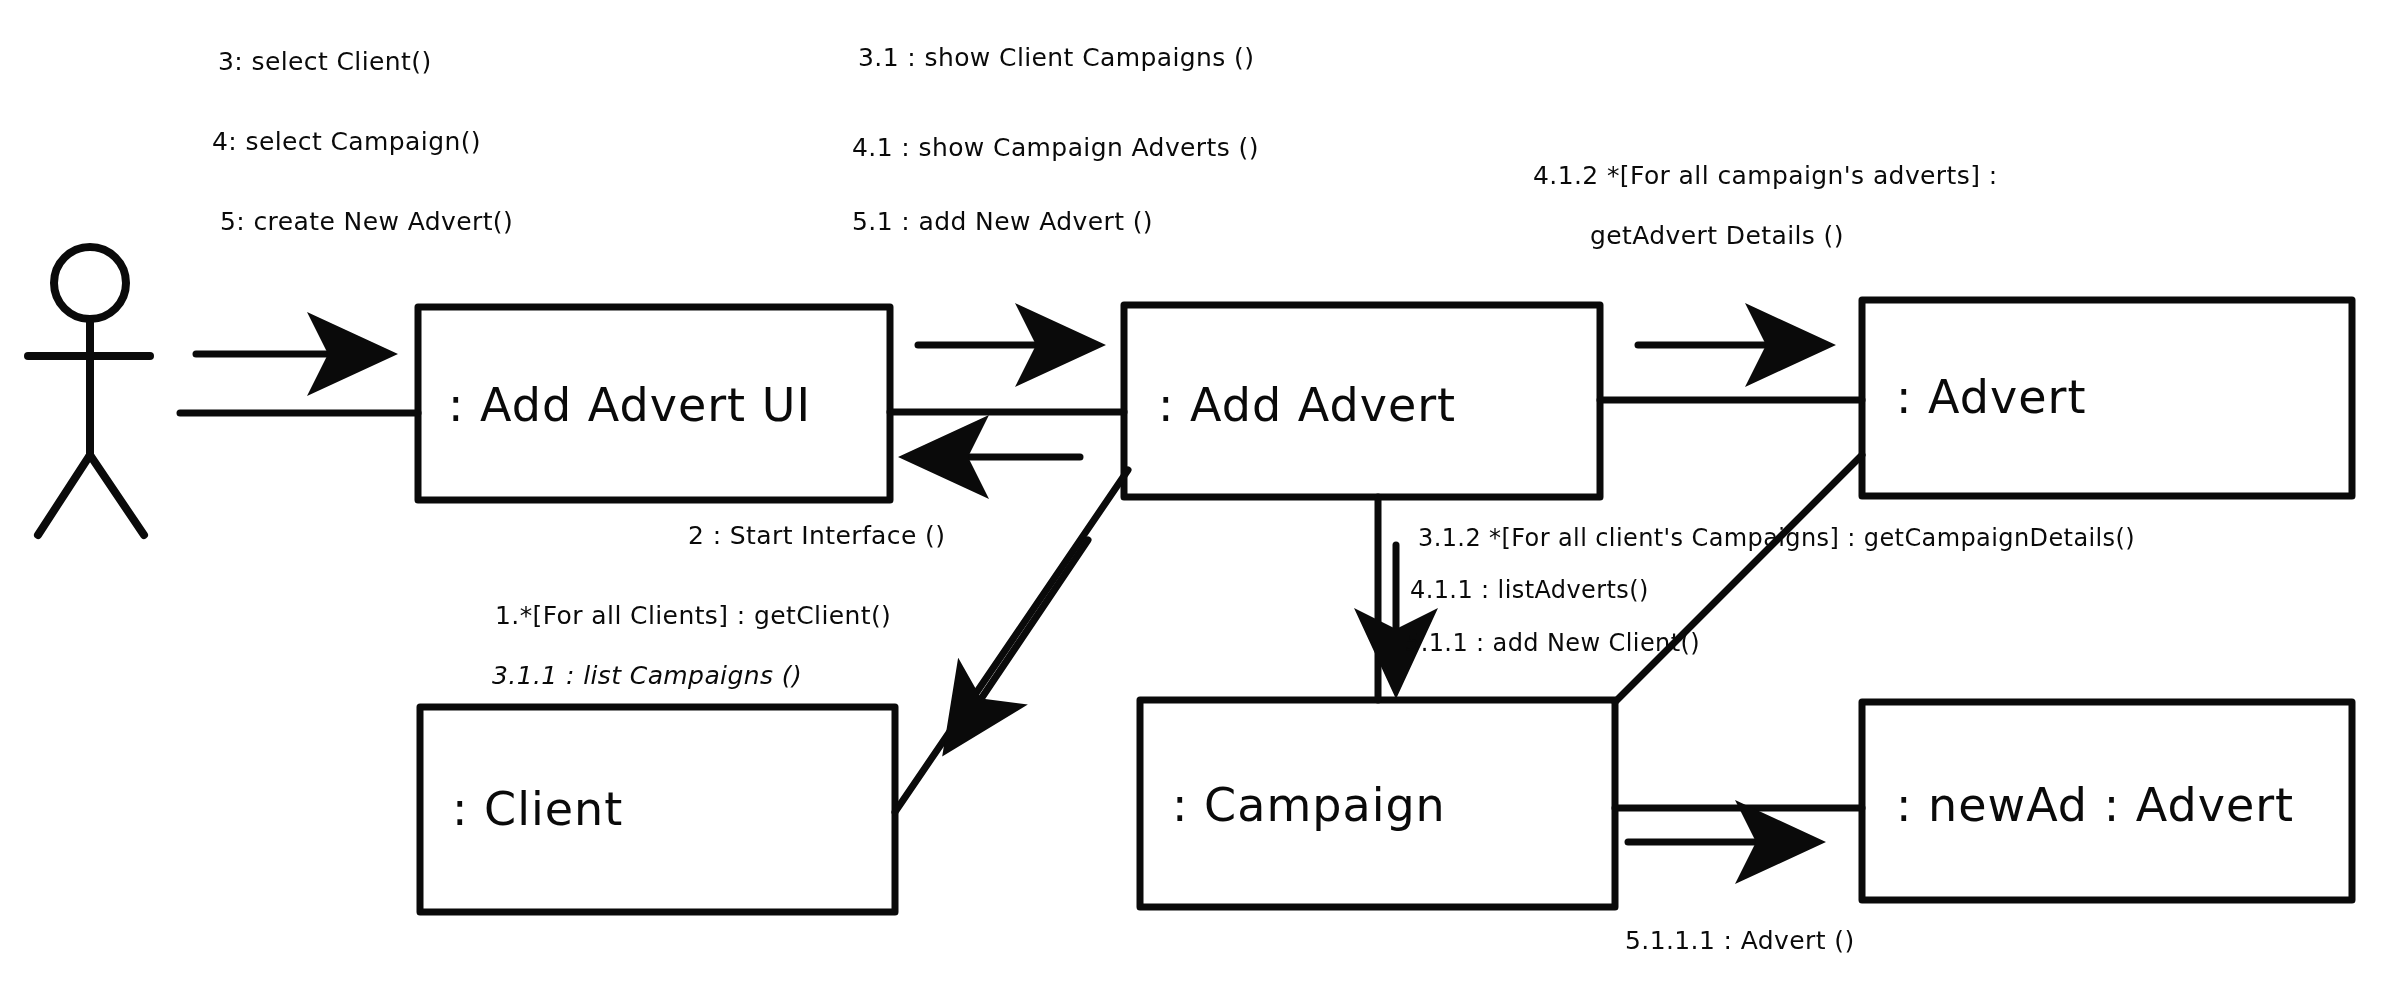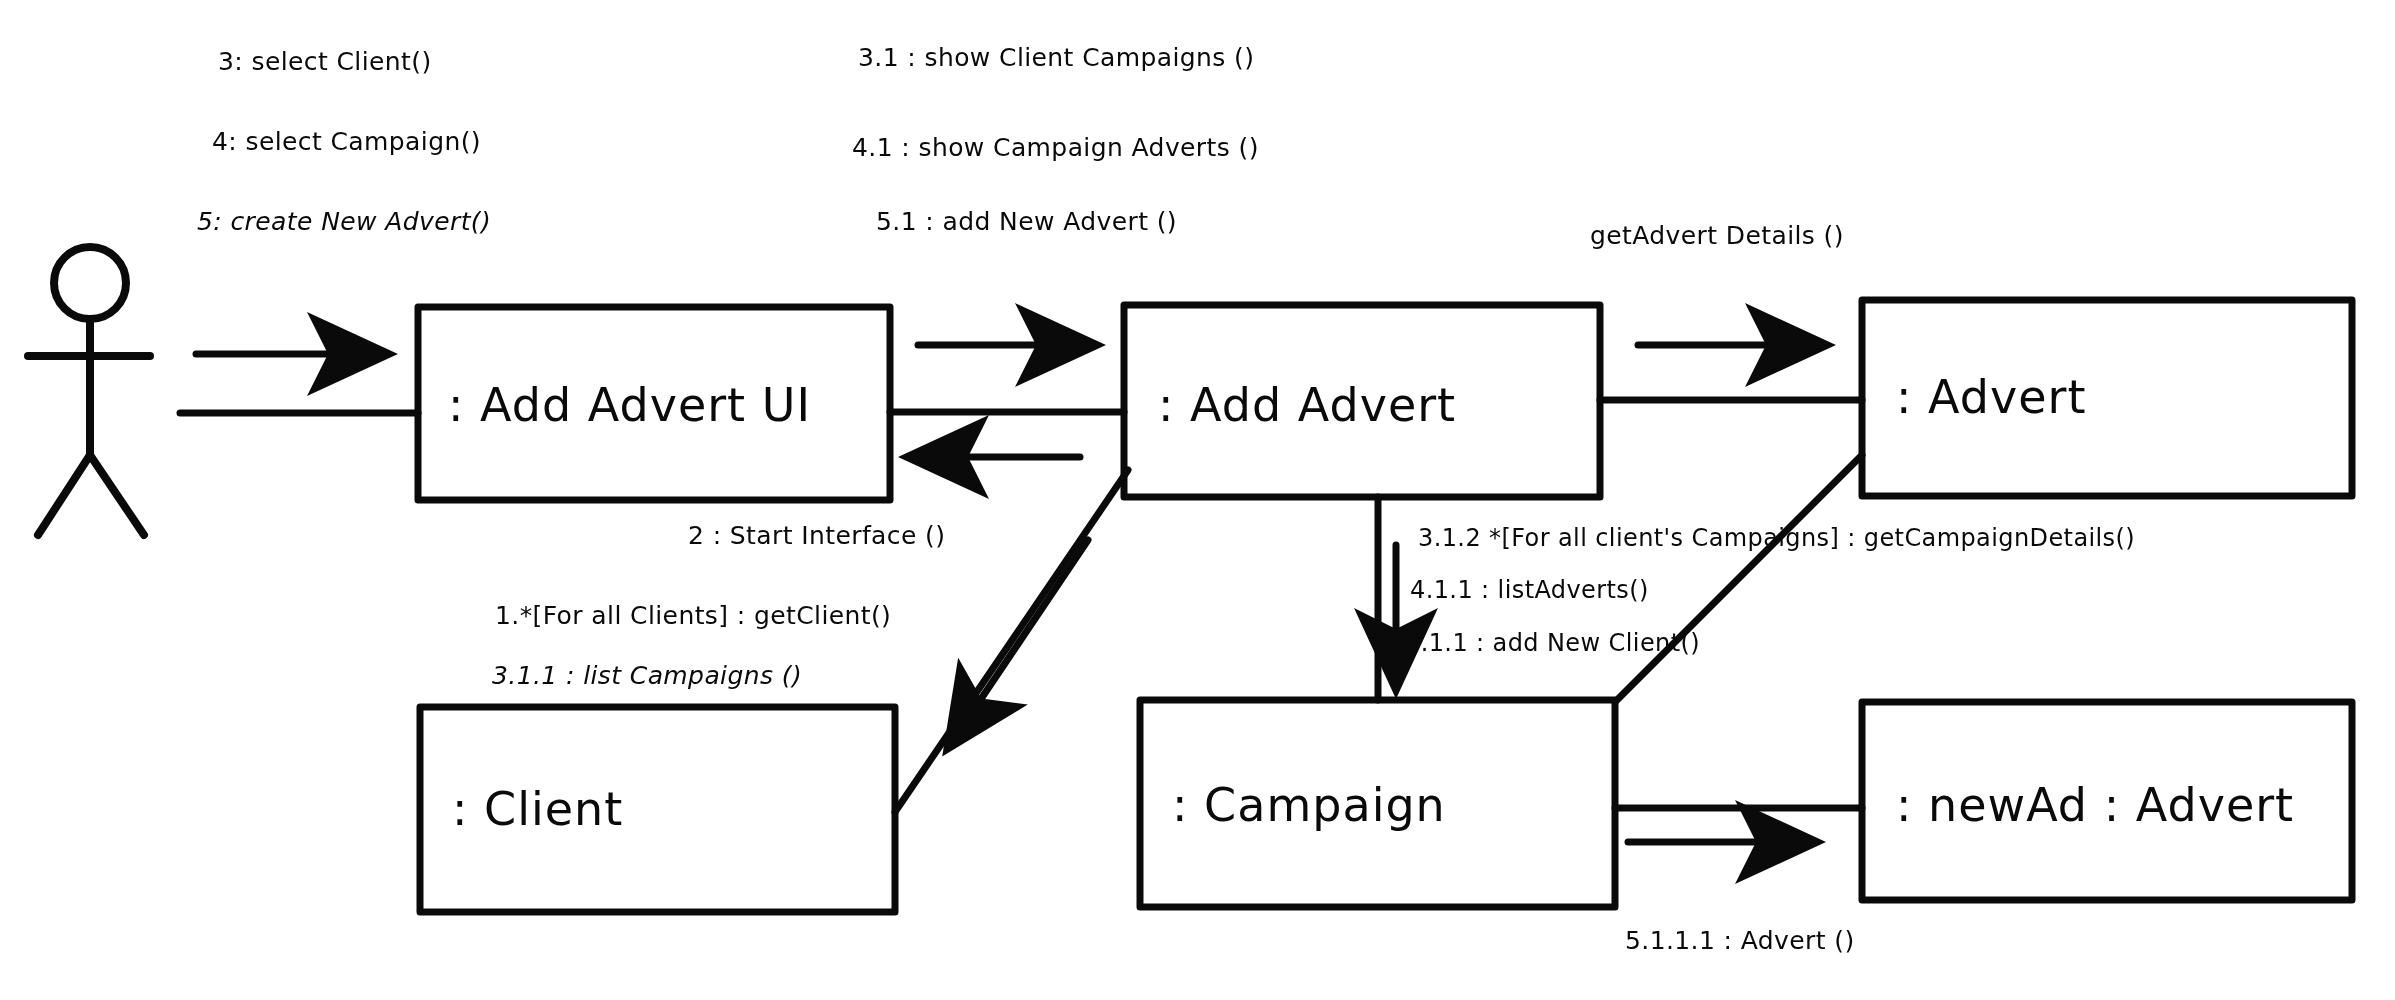--- a/index.html
+++ b/index.html
@@ -119,26 +119,27 @@
     <text class="box-label" x="448" y="408">: Add Advert UI</text>
     <text class="box-label" x="1158" y="408">: Add Advert</text>
     <text class="box-label" x="1896" y="400">: Advert</text>
     <text class="box-label" x="452" y="812">: Client</text>
     <text class="box-label" x="1172" y="808">: Campaign</text>
     <text class="box-label" x="1896" y="808">: newAd : Advert</text>
   </svg>
 
   <div class="note" style="left:218px; top:46px;">3: select Client()</div>
   <div class="note" style="left:212px; top:126px;">4: select Campaign()</div>
-  <div class="note" style="left:197px; top:206px;font-style:italic;">5: create New Advert()</div>
+  <div class="note" style="left:220px; top:206px;">5: create New Advert()</div>
 
   <div class="note" style="left:858px; top:42px;">3.1 : show Client Campaigns ()</div>
   <div class="note" style="left:852px; top:132px;">4.1 : show Campaign Adverts ()</div>
-  <div class="note" style="left:852px; top:206px;margin-left:24px;">5.1 : add New Advert ()</div>
+  <div class="note" style="left:852px; top:206px;">5.1 : add New Advert ()</div>
 
+  <div class="note" style="left:1533px; top:160px;">4.1.2  *[For all  campaign's  adverts] :</div>
   <div class="note" style="left:1590px; top:220px;">getAdvert Details ()</div>
 
   <div class="note" style="left:688px; top:520px;">2 : Start Interface ()</div>
 
   <div class="note" style="left:495px; top:600px;">1.*[For all  Clients] : getClient()</div>
   <div class="note" style="left:492px; top:660px;font-style:italic;">3.1.1 : list Campaigns ()</div>
 
   <div class="note note-sm" style="left:1418px; top:523px;">3.1.2 *[For all   client's   Campaigns] :  getCampaignDetails()</div>
   <div class="note note-sm" style="left:1410px; top:575px;">4.1.1 :  listAdverts()</div>
   <div class="note note-sm" style="left:1405px; top:628px;">5.1.1 :  add New Client()</div>

